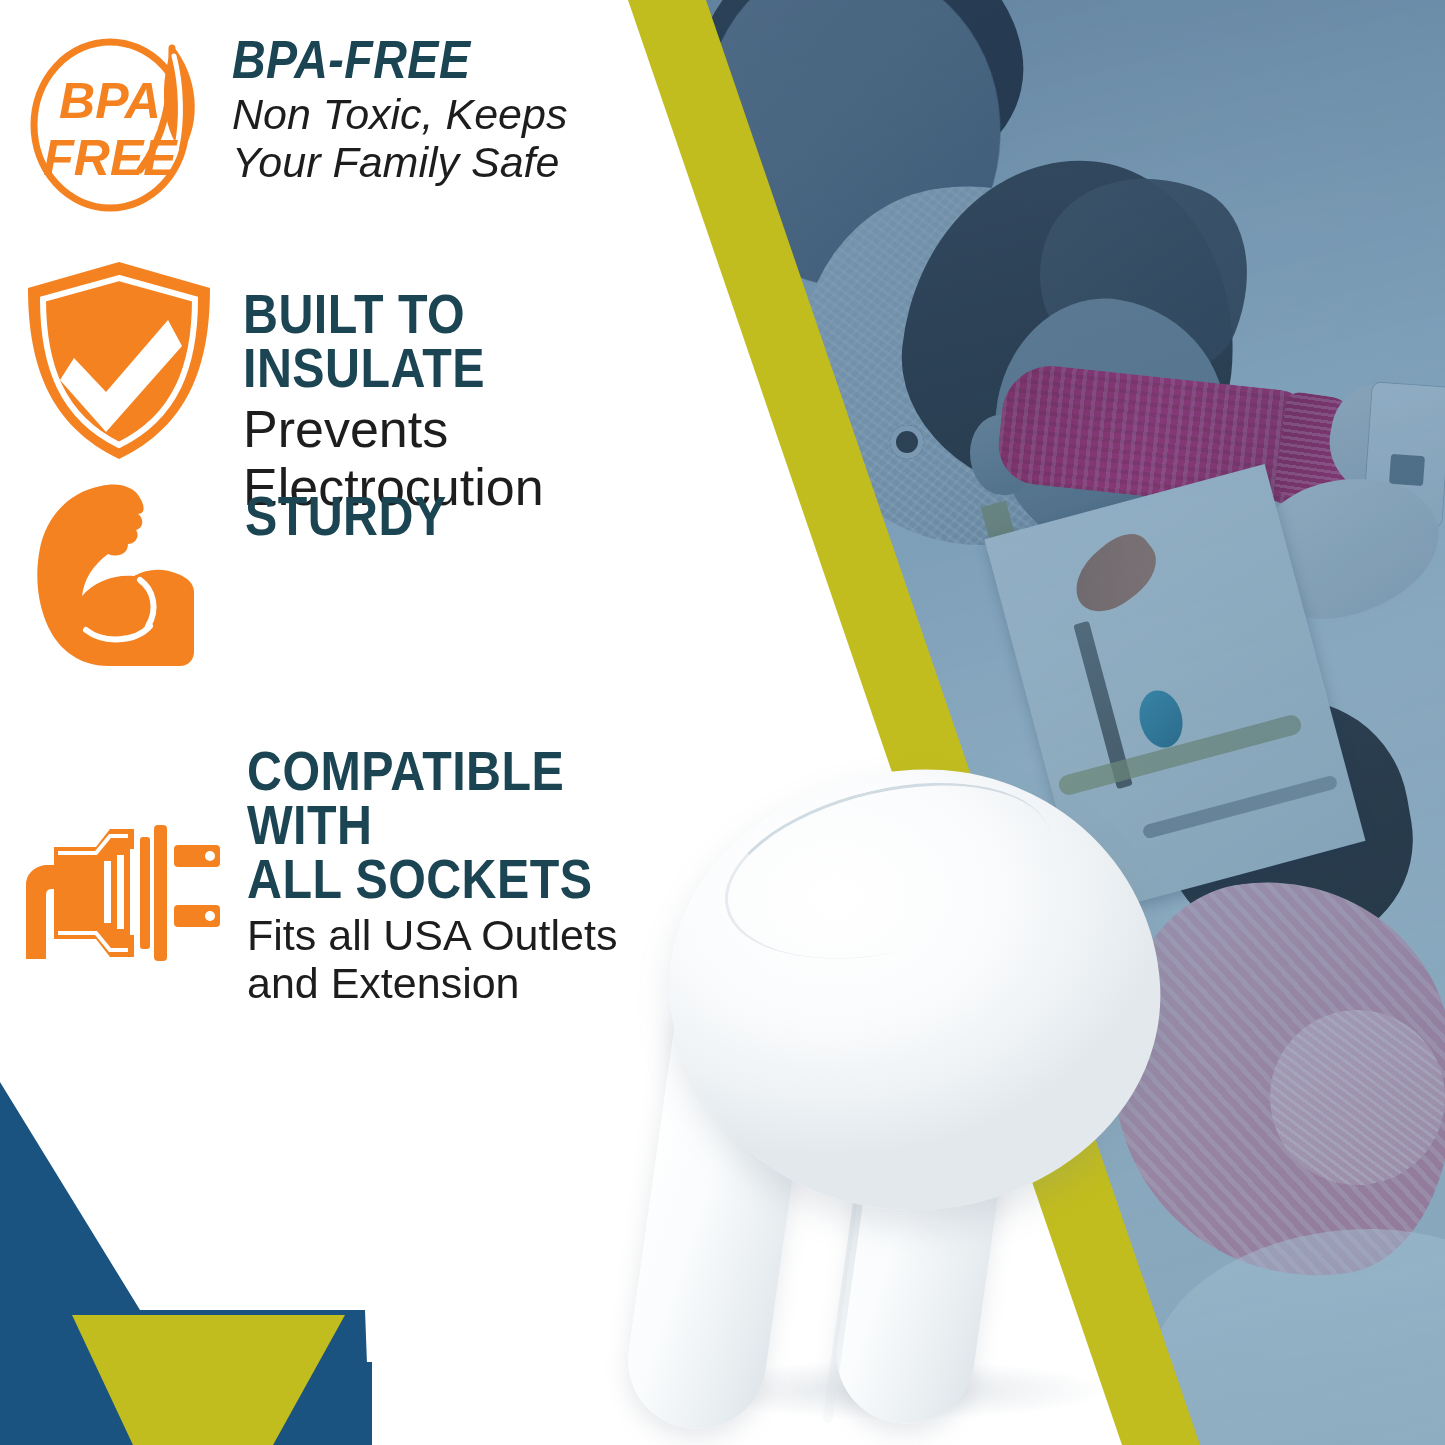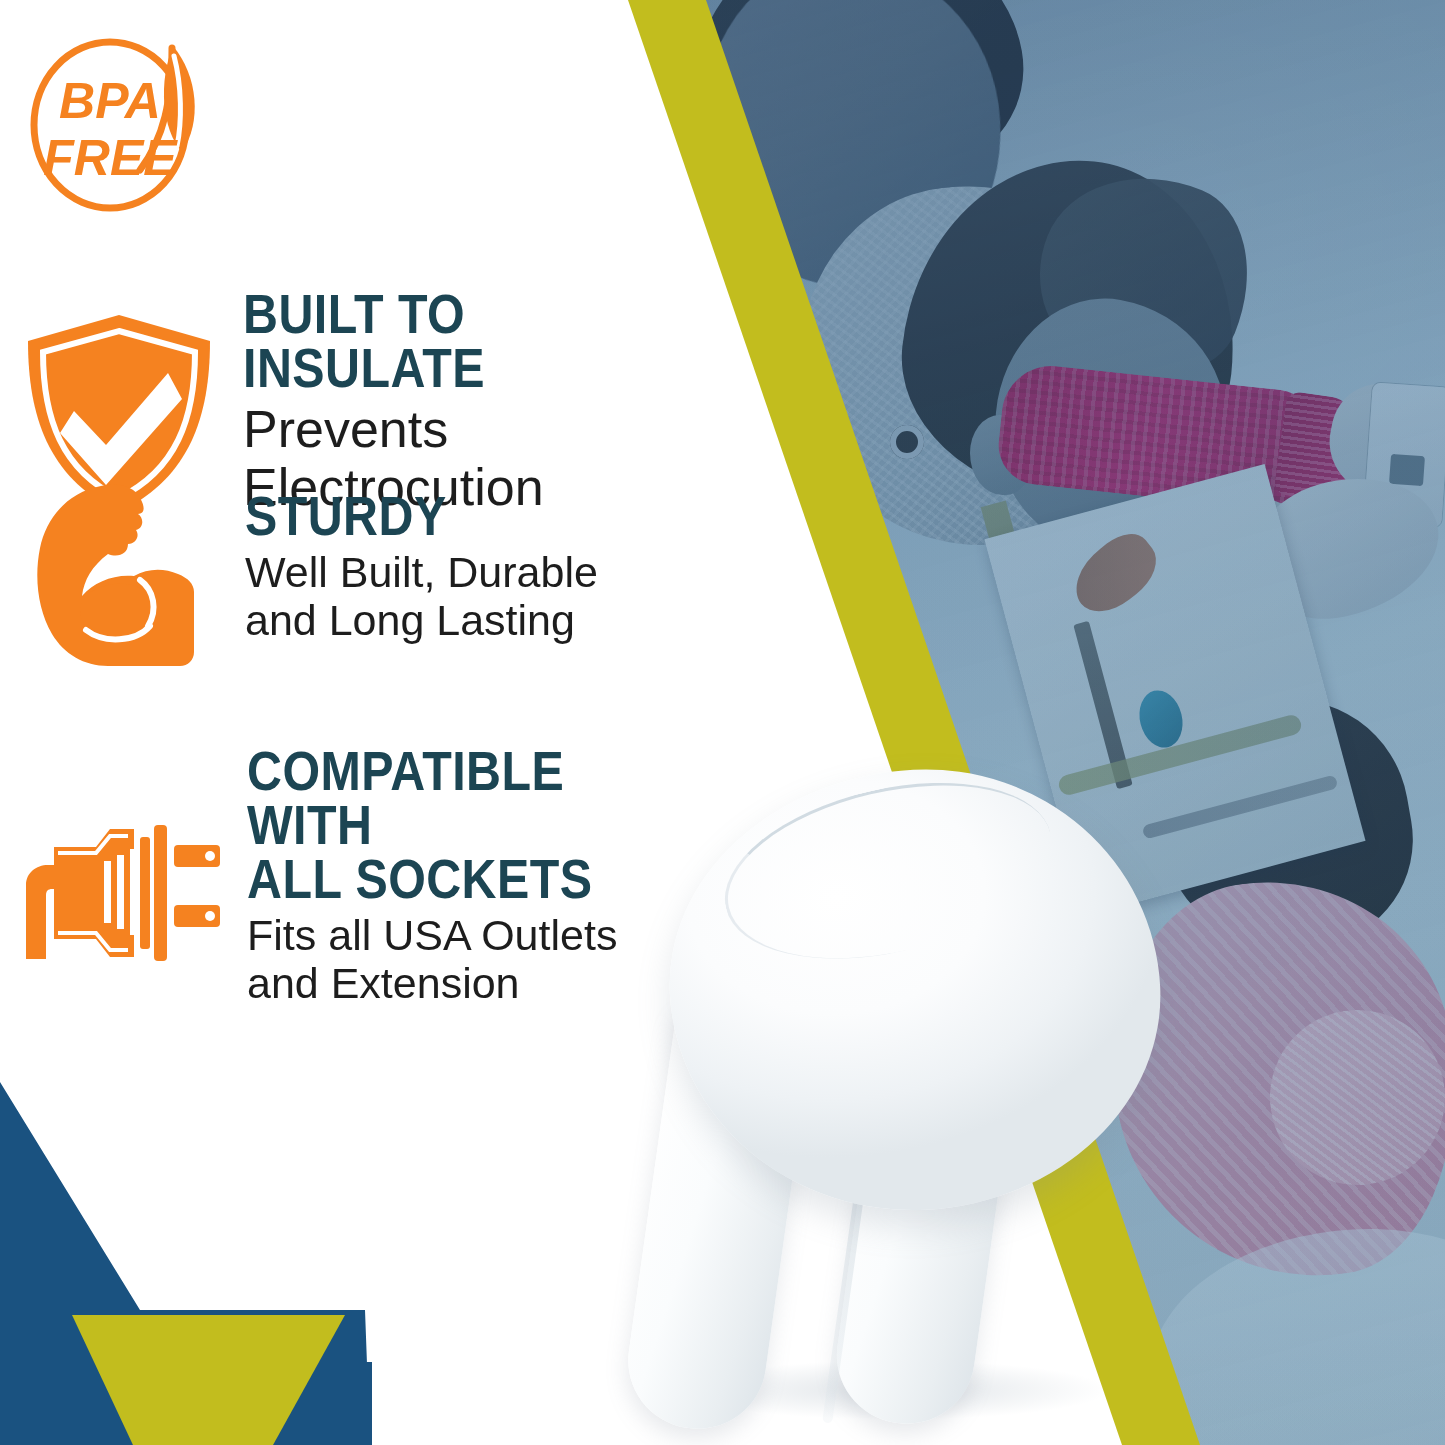--- a/index.html
+++ b/index.html
@@ -385,21 +385,21 @@
     color: #1d1d1d;
     font-family: "Liberation Sans", sans-serif;
     font-weight: 400;
     line-height: 1.12;
     margin: 0;
     white-space: pre-line;
   }
 
   
   #feature-bpa       { left: 22px;  top: 30px; font-style: italic;  }
-  #feature-insulate  { left: 22px;  top: 258px; align-items: flex-end; }
+  #feature-insulate  { left: 22px;  top: 258px; }
   #feature-sturdy    { left: 22px;  top: 480px; }
   #feature-sockets   { left: 22px;  top: 745px; }
 
   #feature-bpa      .feat-title { font-size: 53px; }
   #feature-bpa      .feat-sub   { font-size: 43px; }
   #feature-bpa      .feat-text  { padding-left: 10px; padding-top: 4px; }
 
   #feature-insulate .feat-title { font-size: 55px; }
   #feature-insulate .feat-sub   { font-size: 52px; }
   #feature-insulate .feat-text  { padding-left: 26px; padding-top: 30px; }
@@ -478,20 +478,25 @@
       <div class="feat-icon">
         <svg class="ico-bpa" viewBox="0 0 200 185" xmlns="http://www.w3.org/2000/svg">
           <ellipse cx="88" cy="95" rx="76" ry="83" fill="none" stroke="#F58220" stroke-width="7"></ellipse>
           <path d="M150 18 C150 70 142 108 118 140" fill="none" stroke="#F58220" stroke-width="7" stroke-linecap="round"></path>
           <path d="M151 16 C176 46 180 92 160 122 C140 100 136 52 151 16 Z" fill="#F58220"></path>
           <path d="M152 26 C160 56 160 92 155 116" fill="none" stroke="#ffffff" stroke-width="5" stroke-linecap="round"></path>
           <text x="88" y="88" text-anchor="middle" fill="#F58220" font-family="Liberation Sans, sans-serif" font-size="50" font-weight="700">BPA</text>
           <text x="88" y="145" text-anchor="middle" fill="#F58220" font-family="Liberation Sans, sans-serif" font-size="50" font-weight="700">FREE</text>
         </svg>
       </div>
+      <div class="feat-text">
+        <div class="feat-title">BPA-FREE</div>
+        <div class="feat-sub">Non Toxic, Keeps
+Your Family Safe</div>
+      </div>
     </div>
 
     <div class="feature" id="feature-insulate">
       <div class="feat-icon">
         <svg class="ico-shield" viewBox="0 0 195 205" xmlns="http://www.w3.org/2000/svg">
           <path d="M97 4 L188 30 C188 108 166 168 97 201 C28 168 6 108 6 30 Z" fill="#F58220"></path>
           <path d="M97 20 L173 41 C173 108 154 159 97 187 C40 159 21 108 21 41 Z" fill="none" stroke="#ffffff" stroke-width="6"></path>
           <path d="M52 100 L84 134 L146 62 L160 88 L84 174 L38 122 Z" fill="#ffffff"></path>
         </svg>
       </div>
@@ -515,22 +520,20 @@
                    C16 130 12 98 18 68
                    C24 38 46 12 79 6 Z" fill="#F58220"></path>
           <path d="M66 114 C86 100 112 100 126 114 C138 126 134 146 116 156
                    C96 166 70 160 62 144 C56 132 58 122 66 114 Z" fill="#F58220"></path>
           <path d="M64 150 C82 164 114 162 128 146" fill="none" stroke="#ffffff" stroke-width="6" stroke-linecap="round"></path>
           <path d="M118 100 C132 110 136 130 126 146" fill="none" stroke="#ffffff" stroke-width="6" stroke-linecap="round"></path>
         </svg>
       </div>
       <div class="feat-text">
         <div class="feat-title">STURDY</div>
-        <div class="feat-sub">Well Built, Durable
-and Long Lasting</div>
       </div>
     </div>
 
     <div class="feature" id="feature-sockets">
       <div class="feat-icon">
         <svg class="ico-plug" viewBox="0 0 205 140" xmlns="http://www.w3.org/2000/svg">
 
           <path d="M4 136 L4 62 C4 50 14 42 26 42 L46 42 L46 66 L30 66
                    C26 66 24 68 24 72 L24 136 Z" fill="#F58220"></path>
 

